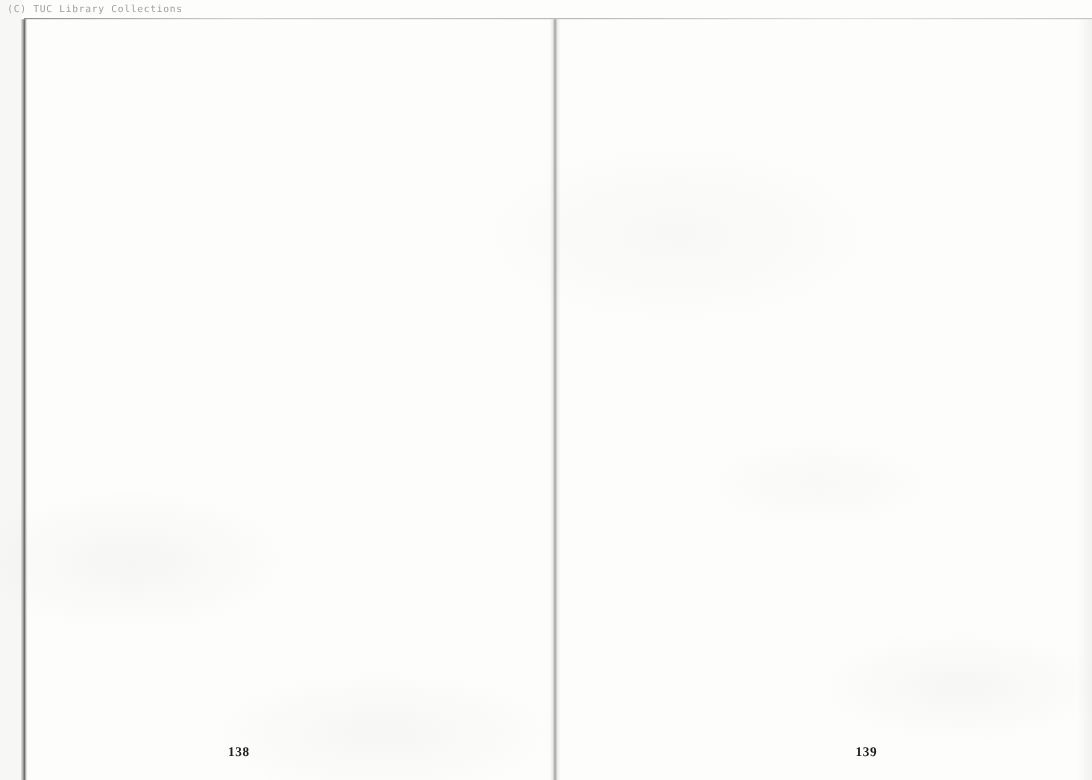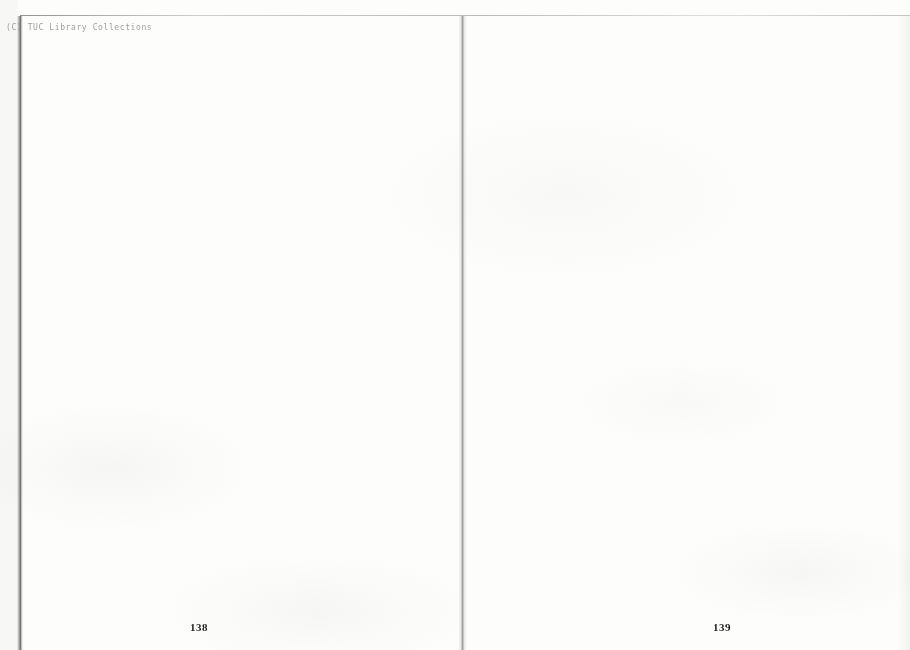--- a/index.html
+++ b/index.html
@@ -41,21 +41,20 @@
     position: absolute;
     left: 6px;
     top: 3px;
     font-family: "DejaVu Sans Mono", monospace;
     font-size: 8px;
     letter-spacing: .6px;
     color: #8e8e8e;
     opacity: .85;
     white-space: nowrap;
     z-index: 7;
-    margin-top: 20px;
   }
 
   
   .top-rule {
     position: absolute;
     left: 20px;
     top: 15px;
     width: 890px;
     height: 1px;
     background: linear-gradient(to right,

